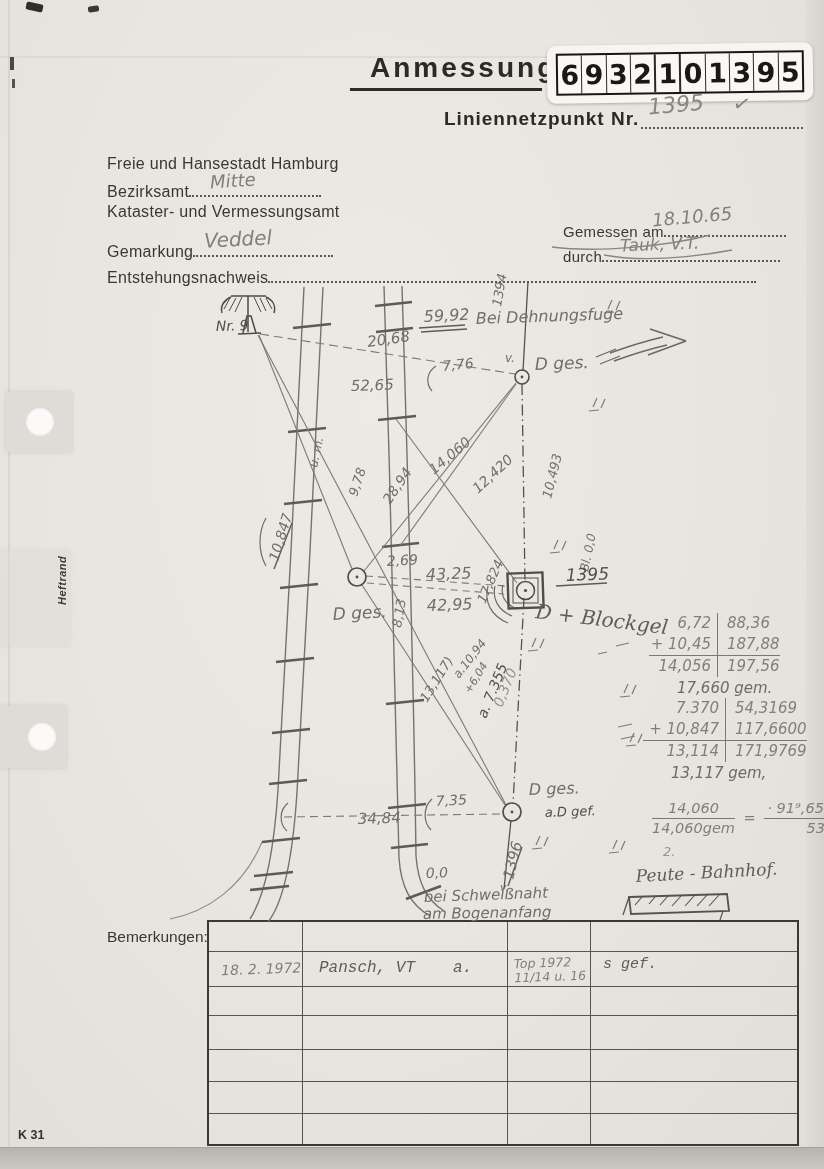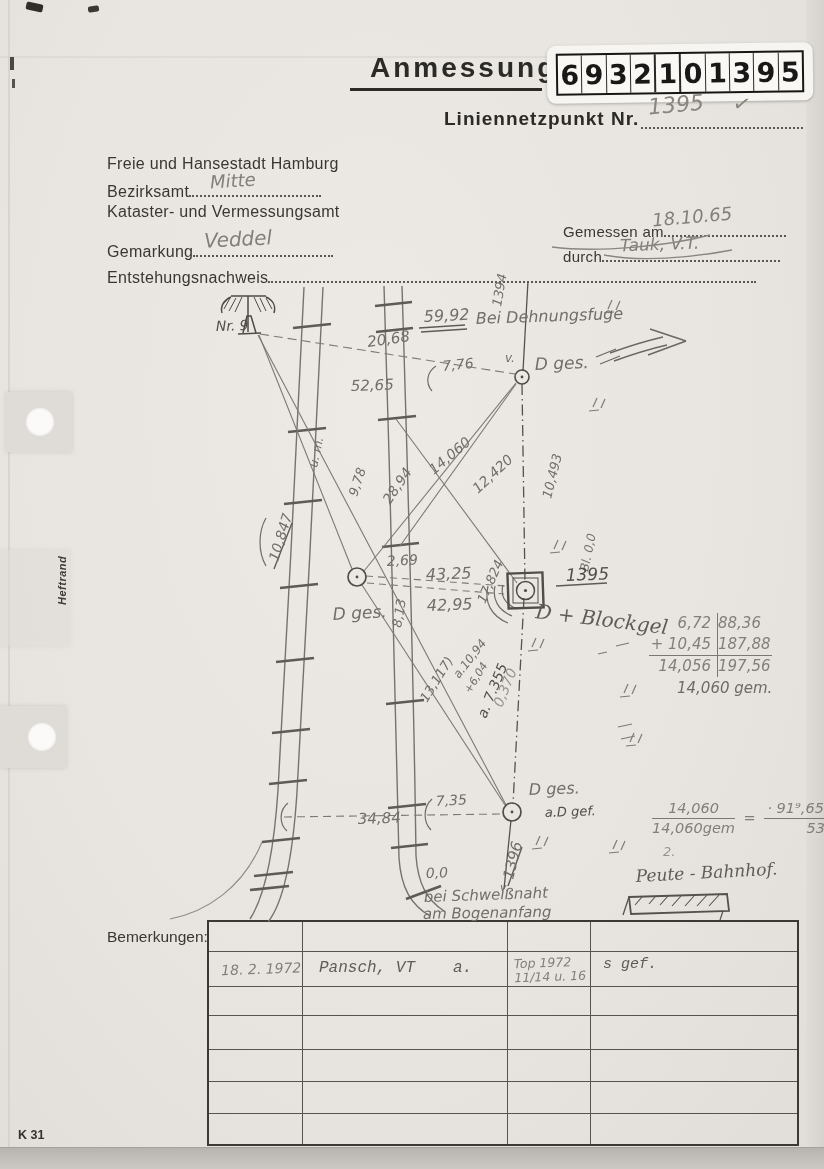--- a/index.html
+++ b/index.html
@@ -23,21 +23,21 @@
   .stamp-cell:first-child{border-left:none;}
   .stamp-cell.heavy{border-left-width:2.6px;}
   .lnp-label{position:absolute;left:444px;top:108px;font-size:19px;font-weight:bold;letter-spacing:1px;color:#2b2a27;}
   .lnp-leader{position:absolute;left:641px;top:112px;width:162px;}
   .lnp-value{position:absolute;left:648px;top:92px;font-size:22px;transform:rotate(-5deg);color:#8a867f;z-index:7;}
   .lnp-check{position:absolute;left:733px;top:92px;font-size:21px;transform:rotate(12deg);color:#8a867f;z-index:7;}
   
   .calc{position:absolute;font-size:15px;line-height:21px;white-space:nowrap;}
   .crow{display:flex;}
   .crow .c1{display:inline-block;text-align:right;padding-right:6px;}
-  .crow .c2{display:inline-block;border-left:1.3px solid #7b7771;}
+  .crow .c2{display:inline-block;border-left:1.3px solid #7b7771;padding-left:9px;}
   .crow.sum{border-top:1.3px solid #7b7771;}
   .cresult{margin-top:1px;margin-left:28px;color:#6e6a64;}
   .frac{display:inline-block;text-align:center;vertical-align:middle;}
   .frac .num{display:block;border-bottom:1.4px solid #7b7771;padding:0 3px 1px 3px;}
   .frac .den{display:block;padding-top:1px;}
   
   .btable{position:absolute;left:207px;top:920px;width:592px;border:2.2px solid #3b3936;box-sizing:border-box;}
   .trow{display:flex;}
   .tcell{border-right:1px solid #57544f;border-bottom:1px solid #57544f;box-sizing:border-box;overflow:hidden;}
   .tcell:last-child{border-right:none;}
@@ -295,21 +295,38 @@
         </div>
         <div class="crow">
           <span class="c1" style="width: 62px;">+ 10,45</span>
           <span class="c2">187,88</span>
         </div>
         <div class="crow sum">
           <span class="c1" style="width: 62px;">14,056</span>
           <span class="c2">197,56</span>
         </div>
       </div>
-    <div class="cresult">14,060 gem.</div>
+    <div class="cresult">17,660 gem.</div>
+  </div>
+  <div class="calc hw" id="calc2" style="left:643px;top:698px;">
+    <div id="calc2-rows">
+        <div class="crow">
+          <span class="c1" style="width: 76px;">7.370</span>
+          <span class="c2">54,3169</span>
+        </div>
+        <div class="crow">
+          <span class="c1" style="width: 76px;">+ 10,847</span>
+          <span class="c2">117,6600</span>
+        </div>
+        <div class="crow sum">
+          <span class="c1" style="width: 76px;">13,114</span>
+          <span class="c2">171,9769</span>
+        </div>
+      </div>
+    <div class="cresult">13,117 gem,</div>
   </div>
   <div class="calc hw" style="left:652px;top:800px;font-size:14.5px;line-height:17px;">
     <span class="frac">
       <span class="num">14,060</span>
       <span class="den">14,060gem</span>
     </span>
     <span style="vertical-align:middle;padding:0 4px;">=</span>
     <span class="frac">
       <span class="num">· 91⁹,65  10 · 10,493</span>
       <span class="den">53⁹,0248</span>

